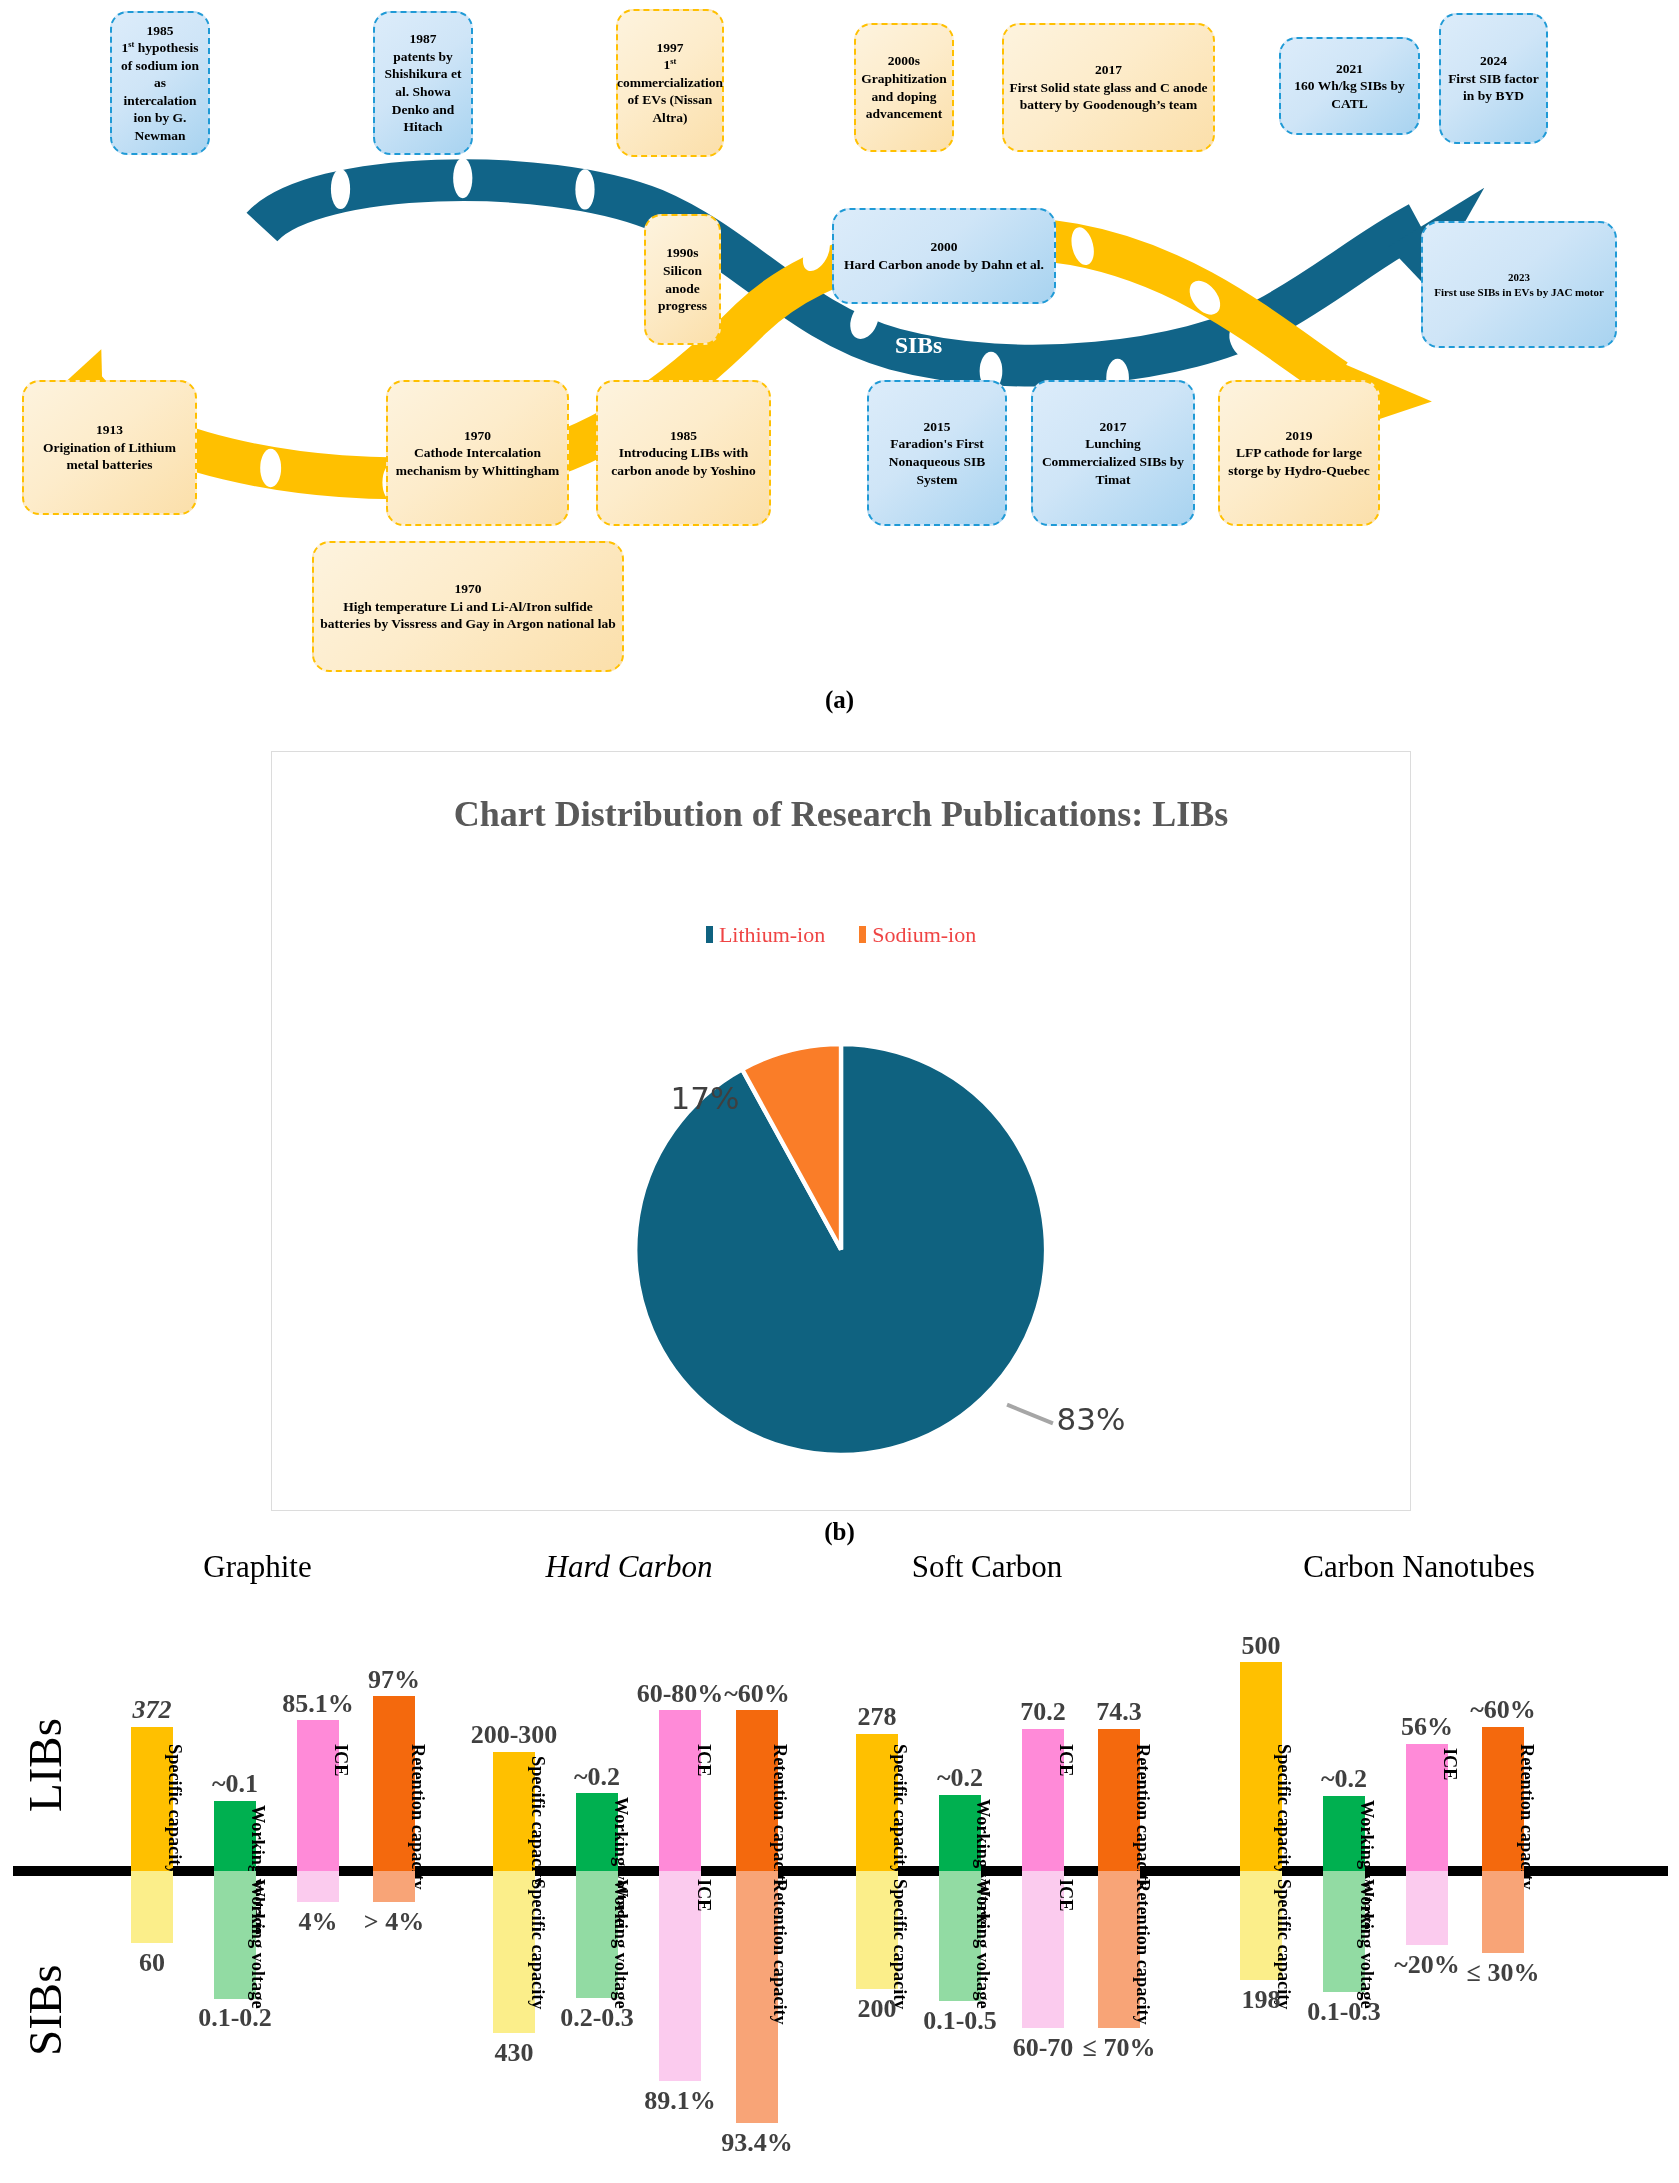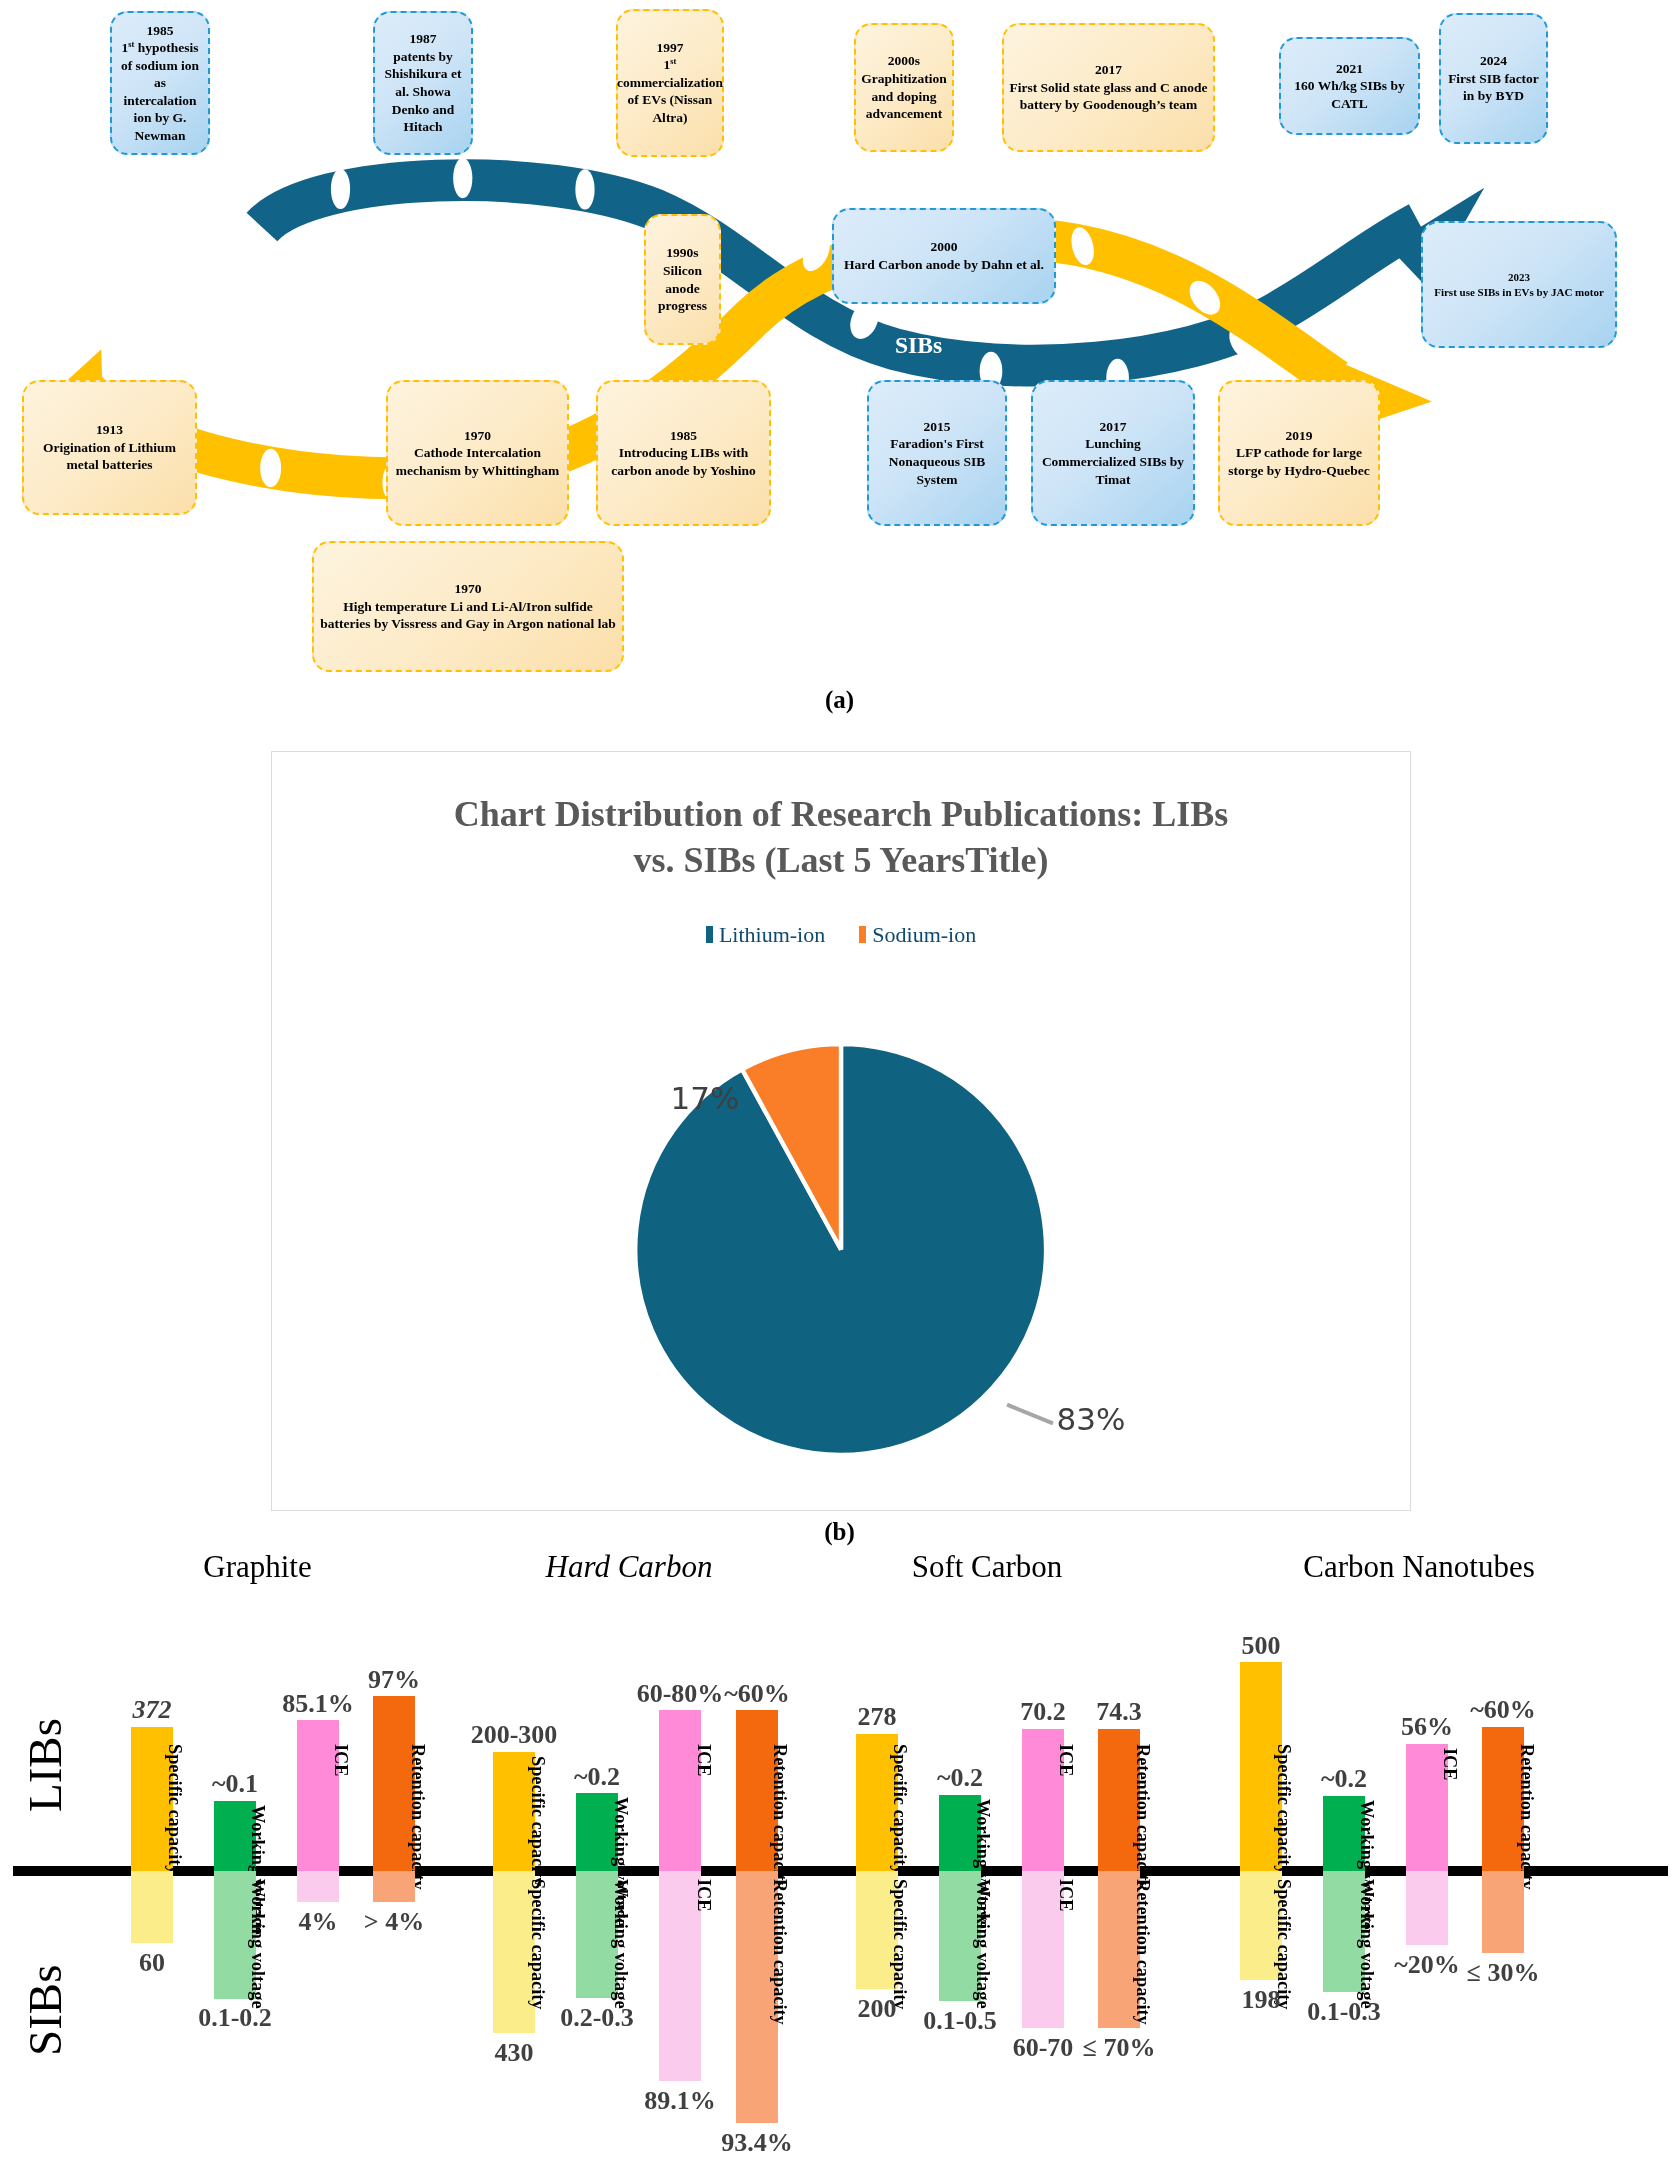--- a/index.html
+++ b/index.html
@@ -38,21 +38,21 @@
     position:absolute;left:271px;top:8.7px;width:1140px;height:760px;
     border:1.7px solid #dcdcdc;background:#fff;box-sizing:border-box;
   }
   .chart-title{
     position:absolute;left:0;top:39px;width:100%;text-align:center;
     font-weight:bold;font-size:36px;color:#595959;line-height:1.30;
   }
   .legend{
     position:absolute;left:0;top:170px;width:100%;
     display:flex;justify-content:center;gap:34px;align-items:center;
-    font-size:22px;color:#0c4a6e;
+    font-size:22px;color:#ef4444;
   }
   .legend-item{display:flex;align-items:center;gap:6.1px;}
   .legend-swatch{width:7px;height:17.5px;display:inline-block;}
   .pie-wrap{position:absolute;left:50%;top:279px;transform:translateX(-50%);
             width:437px;height:437px;}
   .pct{position:absolute;font-size:31px;color:#3f3f3f;font-family:"DejaVu Sans",sans-serif;}
 
   
   #panel-c{top:1541px;height:769px;}
   .grp-title{
@@ -216,21 +216,20 @@
   </div>
 
   <div class="caption" style="top:686px;">(a)</div>
 </div>
 
 <div class="panel" id="panel-b">
   <div class="chart-frame">
 
     <div class="chart-title">
       <div>Chart Distribution of Research Publications: LIBs</div>
-      <div>vs. SIBs (Last 5 YearsTitle)</div>
     </div>
 
     <div class="legend">
       <span class="legend-item">
         <span class="legend-swatch" style="background:#0f6280;"></span>
         <span>Lithium-ion</span>
       </span>
       <span class="legend-item">
         <span class="legend-swatch" style="background:#fa7d28;"></span>
         <span>Sodium-ion</span>

